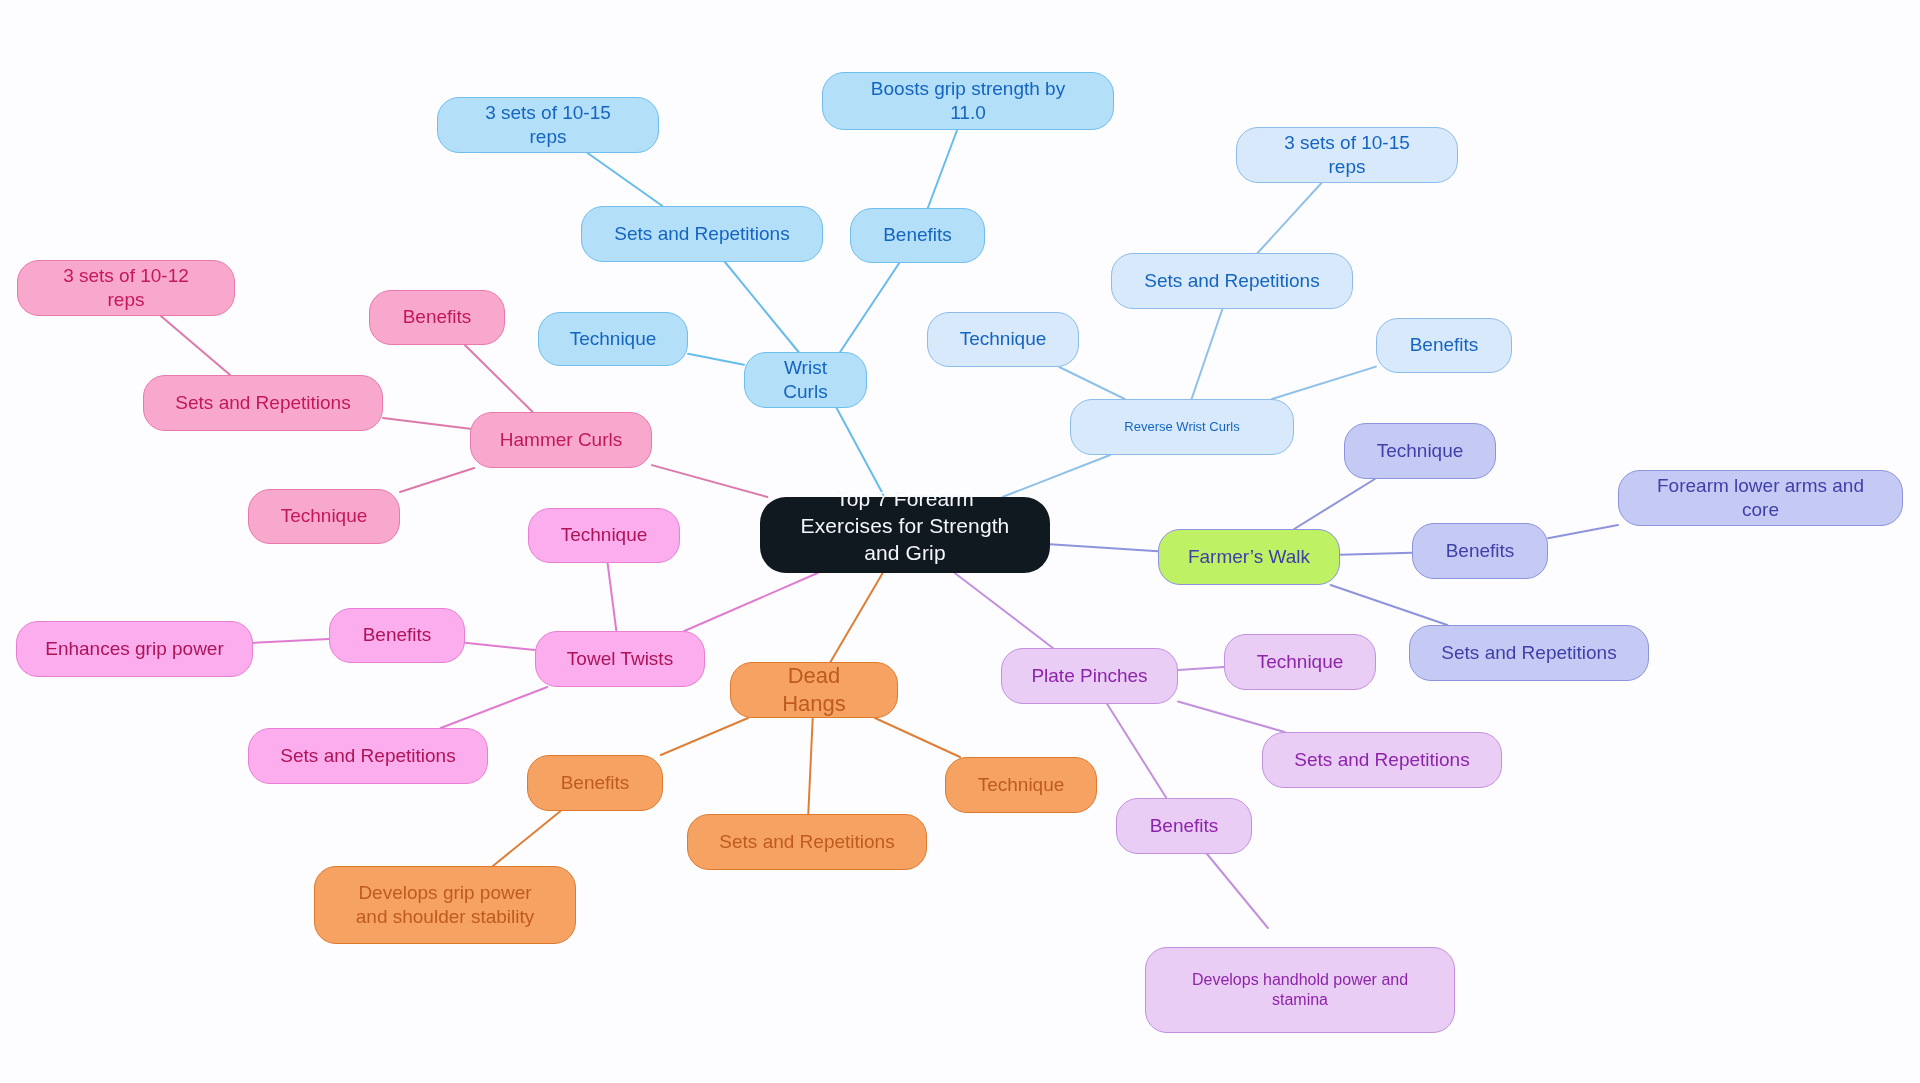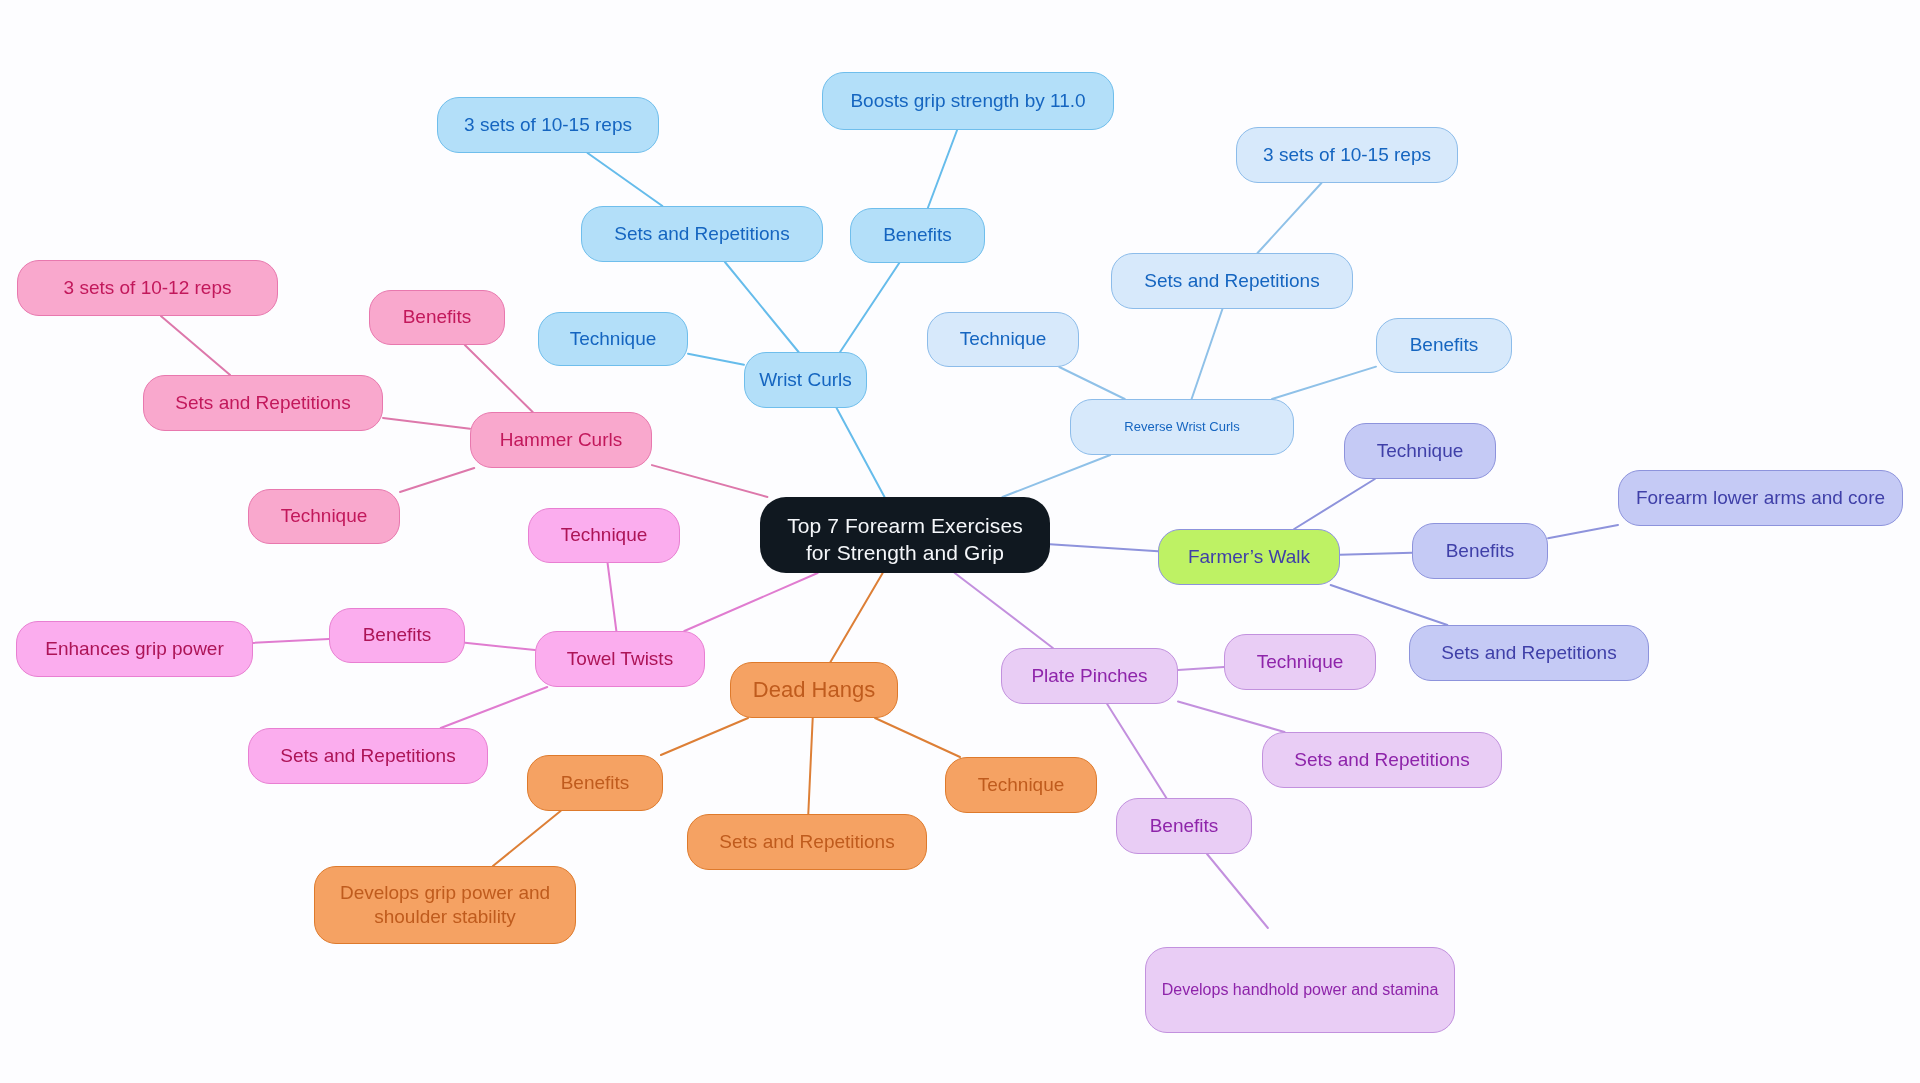--- a/index.html
+++ b/index.html
@@ -35,21 +35,21 @@
     position: absolute;
     box-sizing: border-box;
     display: flex;
     align-items: center;
     justify-content: center;
     text-align: center;
     border-radius: 22px;
     border-style: solid;
     border-width: 1px;
     line-height: 1.28;
-    padding: 6px 14px;
+    padding: 6px 28px;
     white-space: pre-line;
   }
   .node.root {
     border-radius: 26px;
     border: none;
     background: #101820;
     color: #f5f7fa;
     font-size: 21px;
     letter-spacing: 0.1px;
     align-items: flex-end;
@@ -110,21 +110,21 @@
       <div class="node" style="left: 850px; top: 208px; width: 135px; height: 55px; font-size: 19px; background: rgb(179, 223, 249); border-color: rgb(111, 190, 236); color: rgb(21, 101, 192);"><span class="node-label">Benefits</span></div>
       <div class="node" style="left: 822px; top: 72px; width: 292px; height: 58px; font-size: 19px; background: rgb(179, 223, 249); border-color: rgb(111, 190, 236); color: rgb(21, 101, 192);"><span class="node-label">Boosts grip strength by 11.0</span></div>
       <div class="node" style="left: 1070px; top: 399px; width: 224px; height: 56px; font-size: 13px; background: rgb(215, 233, 251); border-color: rgb(140, 188, 234); color: rgb(21, 101, 192);"><span class="node-label">Reverse Wrist Curls</span></div>
       <div class="node" style="left: 927px; top: 312px; width: 152px; height: 55px; font-size: 19px; background: rgb(215, 233, 251); border-color: rgb(140, 188, 234); color: rgb(21, 101, 192);"><span class="node-label">Technique</span></div>
       <div class="node" style="left: 1111px; top: 253px; width: 242px; height: 56px; font-size: 19px; background: rgb(215, 233, 251); border-color: rgb(140, 188, 234); color: rgb(21, 101, 192);"><span class="node-label">Sets and Repetitions</span></div>
       <div class="node" style="left: 1236px; top: 127px; width: 222px; height: 56px; font-size: 19px; background: rgb(215, 233, 251); border-color: rgb(140, 188, 234); color: rgb(21, 101, 192);"><span class="node-label">3 sets of 10-15 reps</span></div>
       <div class="node" style="left: 1376px; top: 318px; width: 136px; height: 55px; font-size: 19px; background: rgb(215, 233, 251); border-color: rgb(140, 188, 234); color: rgb(21, 101, 192);"><span class="node-label">Benefits</span></div>
       <div class="node" style="left: 470px; top: 412px; width: 182px; height: 56px; font-size: 19px; background: rgb(249, 168, 205); border-color: rgb(232, 120, 174); color: rgb(194, 24, 91);"><span class="node-label">Hammer Curls</span></div>
       <div class="node" style="left: 369px; top: 290px; width: 136px; height: 55px; font-size: 19px; background: rgb(249, 168, 205); border-color: rgb(232, 120, 174); color: rgb(194, 24, 91);"><span class="node-label">Benefits</span></div>
       <div class="node" style="left: 143px; top: 375px; width: 240px; height: 56px; font-size: 19px; background: rgb(249, 168, 205); border-color: rgb(232, 120, 174); color: rgb(194, 24, 91);"><span class="node-label">Sets and Repetitions</span></div>
-      <div class="node" style="left: 17px; top: 260px; width: 261px; height: 56px; font-size: 19px; background: rgb(249, 168, 205); border-color: rgb(232, 120, 174); color: rgb(194, 24, 91); text-align: right;"><span class="node-label">3 sets of 10-12 reps</span></div>
+      <div class="node" style="left: 17px; top: 260px; width: 218px; height: 56px; font-size: 19px; background: rgb(249, 168, 205); border-color: rgb(232, 120, 174); color: rgb(194, 24, 91);"><span class="node-label">3 sets of 10-12 reps</span></div>
       <div class="node" style="left: 248px; top: 489px; width: 152px; height: 55px; font-size: 19px; background: rgb(249, 168, 205); border-color: rgb(232, 120, 174); color: rgb(194, 24, 91);"><span class="node-label">Technique</span></div>
       <div class="node" style="left: 535px; top: 631px; width: 170px; height: 56px; font-size: 19px; background: rgb(251, 173, 238); border-color: rgb(232, 127, 210); color: rgb(173, 20, 87);"><span class="node-label">Towel Twists</span></div>
       <div class="node" style="left: 528px; top: 508px; width: 152px; height: 55px; font-size: 19px; background: rgb(251, 173, 238); border-color: rgb(232, 127, 210); color: rgb(173, 20, 87);"><span class="node-label">Technique</span></div>
       <div class="node" style="left: 329px; top: 608px; width: 136px; height: 55px; font-size: 19px; background: rgb(251, 173, 238); border-color: rgb(232, 127, 210); color: rgb(173, 20, 87);"><span class="node-label">Benefits</span></div>
       <div class="node" style="left: 16px; top: 621px; width: 237px; height: 56px; font-size: 19px; background: rgb(251, 173, 238); border-color: rgb(232, 127, 210); color: rgb(173, 20, 87);"><span class="node-label">Enhances grip power</span></div>
       <div class="node" style="left: 248px; top: 728px; width: 240px; height: 56px; font-size: 19px; background: rgb(251, 173, 238); border-color: rgb(232, 127, 210); color: rgb(173, 20, 87);"><span class="node-label">Sets and Repetitions</span></div>
       <div class="node" style="left: 730px; top: 662px; width: 168px; height: 56px; font-size: 22px; background: rgb(245, 162, 99); border-color: rgb(222, 122, 44); color: rgb(191, 91, 29);"><span class="node-label">Dead Hangs</span></div>
       <div class="node" style="left: 527px; top: 755px; width: 136px; height: 56px; font-size: 19px; background: rgb(245, 162, 99); border-color: rgb(222, 122, 44); color: rgb(191, 91, 29);"><span class="node-label">Benefits</span></div>
       <div class="node" style="left: 314px; top: 866px; width: 262px; height: 78px; font-size: 19px; background: rgb(245, 162, 99); border-color: rgb(222, 122, 44); color: rgb(191, 91, 29);"><span class="node-label">Develops grip power and shoulder stability</span></div>
       <div class="node" style="left: 687px; top: 814px; width: 240px; height: 56px; font-size: 19px; background: rgb(245, 162, 99); border-color: rgb(222, 122, 44); color: rgb(191, 91, 29);"><span class="node-label">Sets and Repetitions</span></div>

